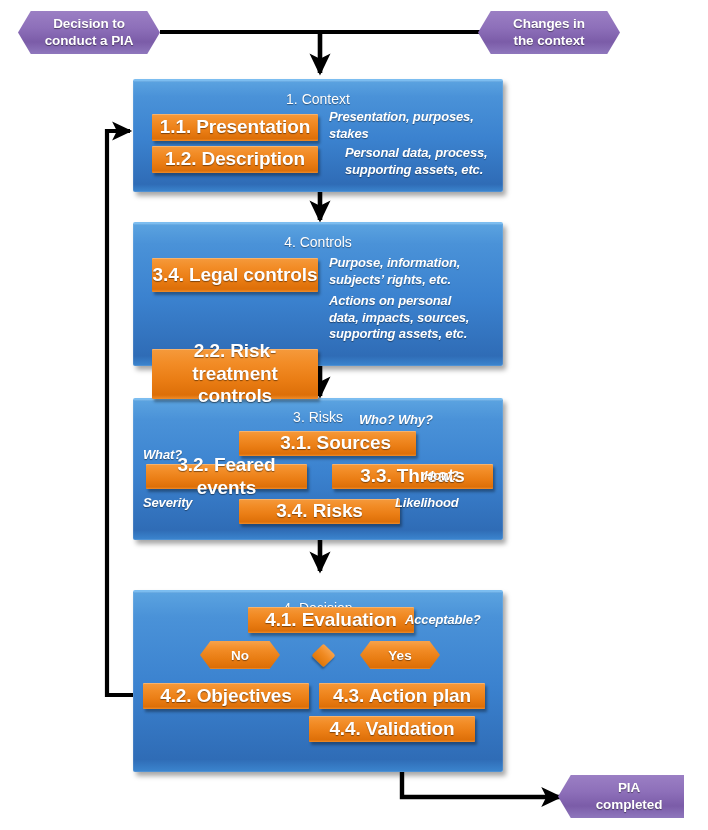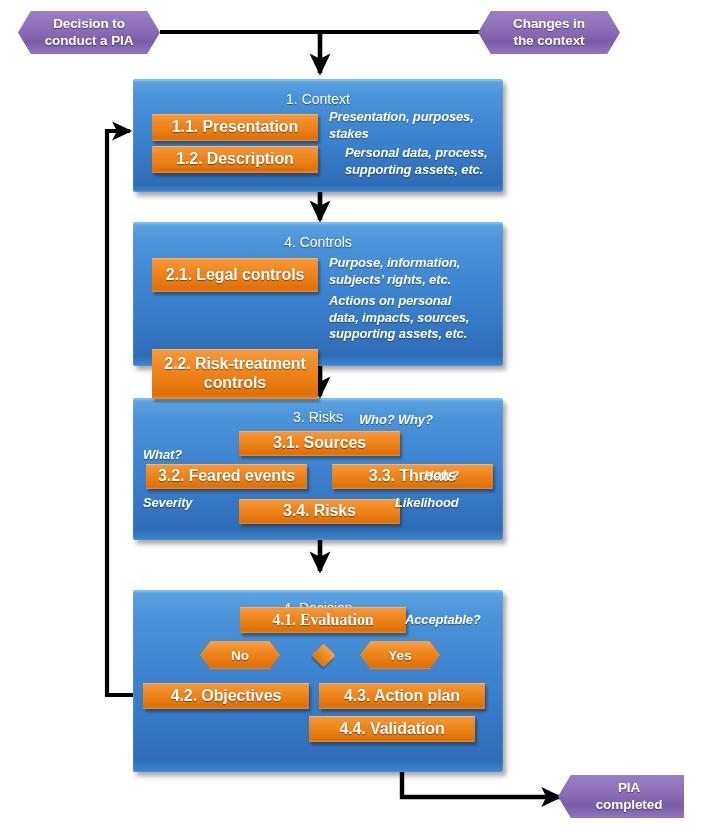--- a/index.html
+++ b/index.html
@@ -67,21 +67,21 @@
 
   
   .chip {
     position: absolute;
     z-index: 7;
     display: flex;
     align-items: center;
     justify-content: center;
     text-align: center;
     color: #ffffff;
-    font-size: 16px;
+    font-size: 19px;
     font-weight: bold;
     line-height: 1.18;
     letter-spacing: -0.1px;
     text-shadow: 0 1px 1px rgba(0,0,0,.45);
     background: linear-gradient(to bottom, #f59a3c 0%, #f28c26 28%, #ea7d14 62%, #dd6f08 92%, #ef8c2a 100%);
     border-radius: 1px;
     box-shadow: 2px 3px 3px rgba(0,0,0,.35), inset 0 1px 0 rgba(255,255,255,.25);
   }
 
   
@@ -196,38 +196,38 @@
   <div class="note" style="left:329px; top:109px; width:180px;">Presentation, purposes,
 stakes</div>
   <div class="note" style="left:345px; top:145px; width:180px;">Personal data, process,
 supporting assets, etc.</div>
 
   <div class="stage" style="left:133px; top:222px; width:370px; height:142px;">
     <div class="stage-title" style="top:10px;">4. Controls</div>
   </div>
 
   <div class="chip" style="left:152px; top:258px; width:166px; height:34px;">
-    <span>2.1. Legal controls</span>
+    <span>3.4. Legal controls</span>
   </div>
   <div class="chip" style="left:152px; top:301px; width:166px; height:50px;margin-top:48px;">
     <span style="white-space:pre-line;">2.2. Risk-treatment
 controls</span>
   </div>
 
   <div class="note" style="left:329px; top:255px; width:180px;">Purpose, information,
 subjects’ rights, etc.</div>
   <div class="note" style="left:329px; top:293px; width:180px;">Actions on personal
 data, impacts, sources,
 supporting assets, etc.</div>
 
   <div class="stage" style="left:133px; top:398px; width:370px; height:140px;">
     <div class="stage-title" style="top:9px;">3. Risks</div>
   </div>
 
-  <div class="chip" style="left:239px; top:431px; width:161px; height:25px;">
+  <div class="chip" style="left:239px; top:431px; width:161px; height:25px;padding-left:16px;">
     <span>3.1. Sources</span>
   </div>
   <div class="chip" style="left:146px; top:464px; width:161px; height:25px;">
     <span>3.2. Feared events</span>
   </div>
   <div class="chip" style="left:332px; top:464px; width:161px; height:25px;">
     <span>3.3. Threats</span>
   </div>
   <div class="chip" style="left:239px; top:499px; width:161px; height:25px;">
     <span>3.4. Risks</span>
@@ -236,21 +236,21 @@
   <div class="note nowrap" style="left:359px; top:412px;">Who? Why?</div>
   <div class="note nowrap" style="left:143px; top:447px;">What?</div>
   <div class="note nowrap" style="left:424px; top:468px;">How?</div>
   <div class="note nowrap" style="left:143px; top:495px;">Severity</div>
   <div class="note nowrap" style="left:395px; top:495px;">Likelihood</div>
 
   <div class="stage" style="left:133px; top:573px; width:370px; height:180px;margin-top:17px;">
     <div class="stage-title" style="top:8px;">4. Decision</div>
   </div>
 
-  <div class="chip" style="left:240px; top:607px; width:166px; height:26px;font-family:Liberation Serif, serif;">
+  <div class="chip" style="left:248px; top:607px; width:166px; height:26px;">
     <span>4.1. Evaluation</span>
   </div>
 
   <div class="note nowrap" style="left:405px; top:612px;">Acceptable?</div>
 
   <div class="chip-hex" style="left:200px; top:641px; width:80px; height:28px;">
     <span>No</span>
   </div>
 
   <div class="diamond" style="left:315px; top:647px; width:17px; height:17px;"></div>

